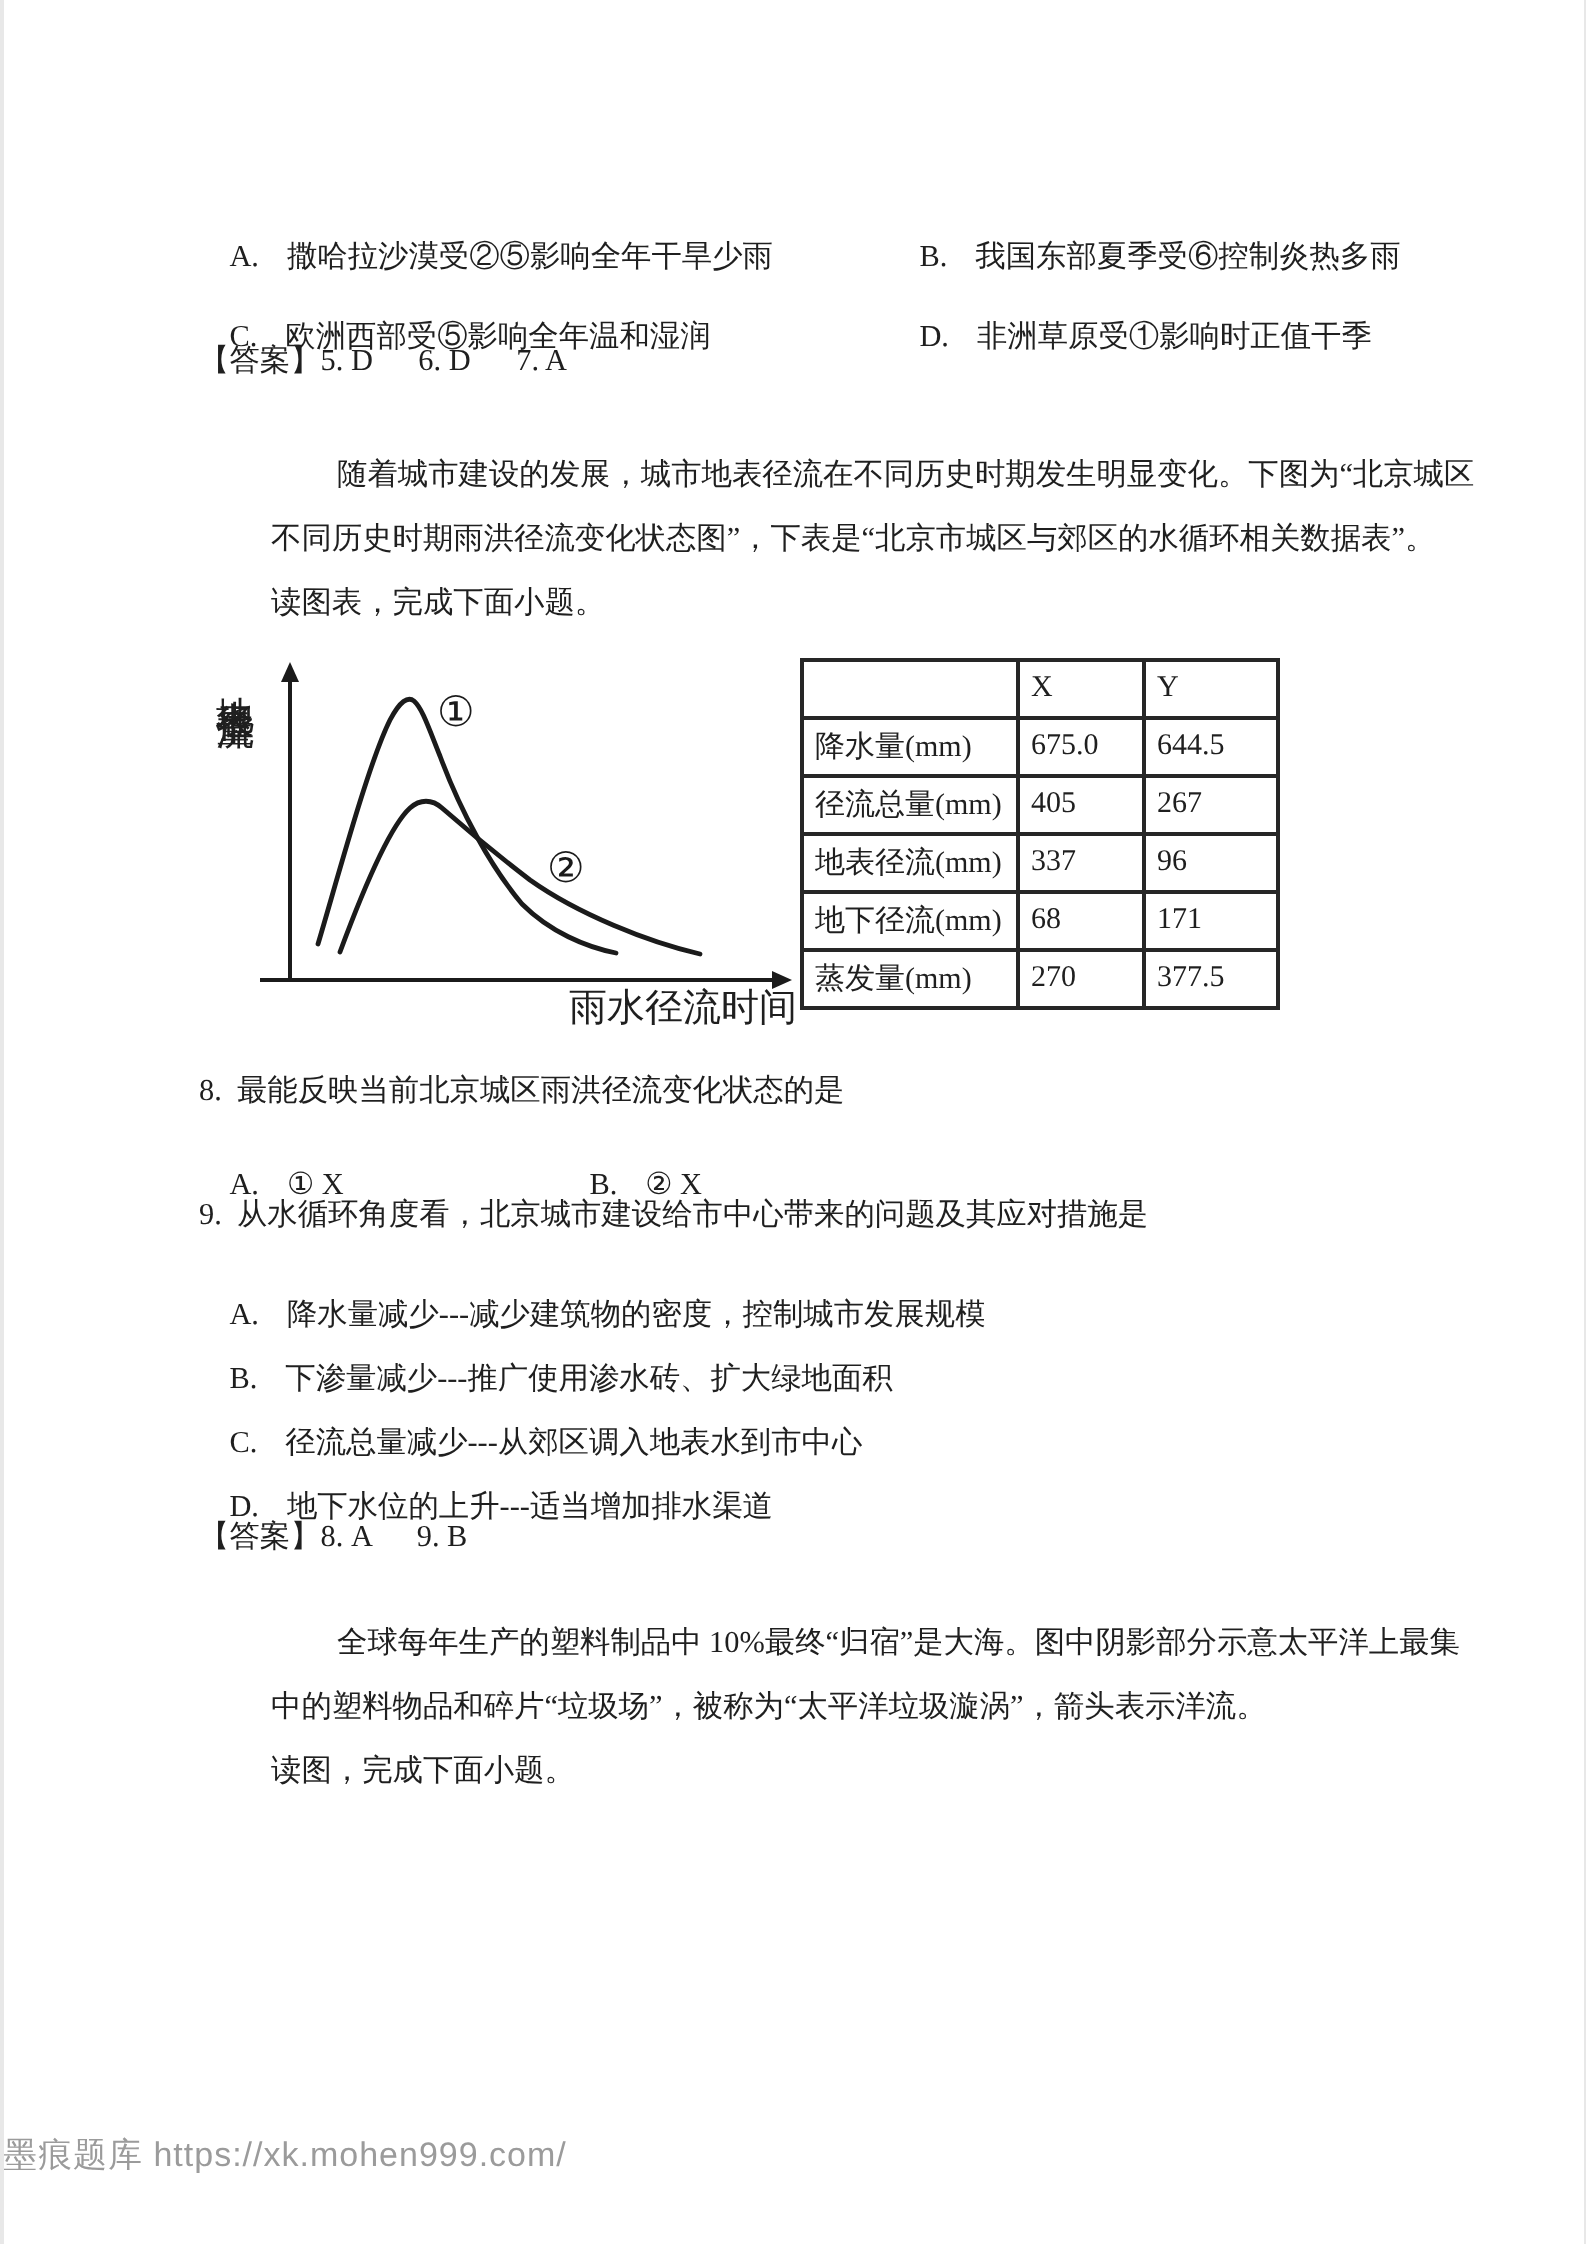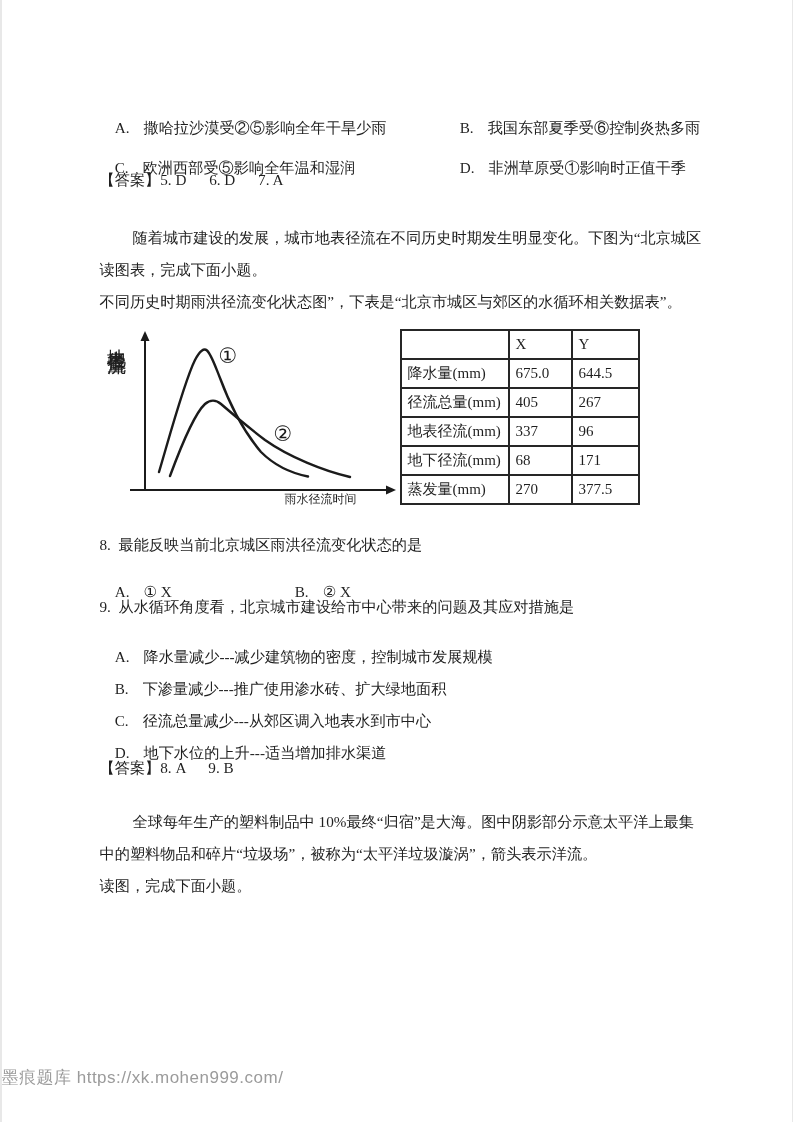--- a/index.html
+++ b/index.html
@@ -9,34 +9,34 @@
     margin:0 auto;
     background:#ffffff;
     font-family:"Liberation Serif","DejaVu Serif",serif;
     color:#1f1f1f;
     font-size:15.2px;
     overflow:hidden;
   }
   .abs { position:absolute; white-space:pre; }
   .optpair { position:absolute; white-space:pre; }
   .opt-label { display:inline-block; margin-right:14px; }
-  .para-line { white-space:pre; line-height:32px; }
+  .para-line { white-space:pre; line-height:32px;margin-left:36px; }
   .indent { padding-left:33px; }
 
   
   .chart-wrap { position:absolute; left:100px; top:330px; width:295px; height:186px; }
   .chart-svg { position:absolute; left:0; top:0; }
   .y-label {
     position:absolute; left:2px; top:3px;
     writing-mode:vertical-rl; text-orientation:upright;
     font-size:19px; letter-spacing:2px; font-weight:500;
   }
   .x-label {
     position:absolute; left:183px; top:161px;
-    font-size:12px; font-weight:500; white-space:pre;
+    font-size:19px; font-weight:500; white-space:pre;
   }
   .curve-tag {
     position:absolute; font-size:21px; line-height:21px;
     font-family:"DejaVu Sans",sans-serif; color:#1b1b1b;
   }
   .tag1 { left:117px; top:16px; }
   .tag2 { left:172px; top:94px; }
 
   
   .data-table {
@@ -79,22 +79,22 @@
   <div class="optpair" style="left:98px; top:140px;">
     <span class="opt-label">C.</span><span>欧洲西部受⑤影响全年温和湿润</span>
   </div>
   <div class="optpair" style="left:443px; top:140px;">
     <span class="opt-label">D.</span><span>非洲草原受①影响时正值干季</span>
   </div>
   <div class="ans-line" style="left:98px; top:170px;text-align:right;">【答案】5. D      6. D      7. A</div>
 
   <div class="abs" style="left:98px; top:222px; white-space:normal;">
     <div class="para-line indent">随着城市建设的发展，城市地表径流在不同历史时期发生明显变化。下图为“北京城区</div>
+    <div class="para-line">不同历史时期雨洪径流变化状态图”，下表是“北京市城区与郊区的水循环相关数据表”。</div>
     <div class="para-line">读图表，完成下面小题。</div>
-    <div class="para-line">不同历史时期雨洪径流变化状态图”，下表是“北京市城区与郊区的水循环相关数据表”。</div>
   </div>
 
   <div class="chart-wrap">
     <svg class="chart-svg" width="295" height="186" viewBox="0 0 295 186">
 
       <line x1="43" y1="8" x2="43" y2="161" stroke="#1b1b1b" stroke-width="2"></line>
       <polygon points="43,1 38.5,11 47.5,11" fill="#1b1b1b"></polygon>
       <line x1="28" y1="160" x2="287" y2="160" stroke="#1b1b1b" stroke-width="2"></line>
       <polygon points="294,160 284,155.5 284,164.5" fill="#1b1b1b"></polygon>
 

